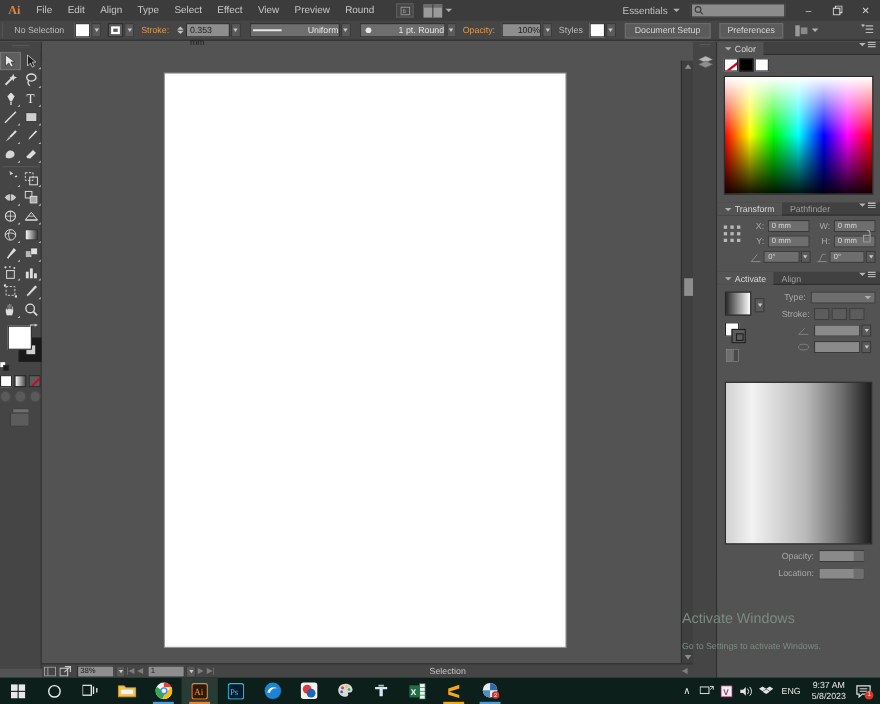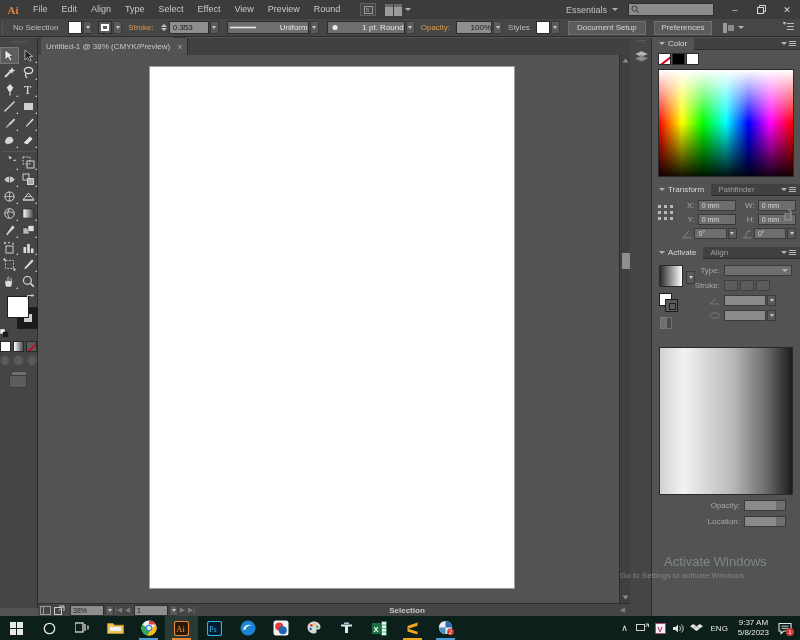--- a/index.html
+++ b/index.html
@@ -164,38 +164,38 @@
   
   .statusbar {
     position: absolute; left: 38px; top: 603px; width: 592px; height: 13px;
     background: #454545; border-top: 1px solid #2d2d2d;
     display: flex; align-items: center; font-size: 8px; color: #c4c4c4;
   }
   .sb-icon { width:14px;height:11px; display:flex;align-items:center;justify-content:center;}
   .sb-zoom { width:34px;height:11px;background:#8e8e8e;border:1px solid #2d2d2d;color:#1e1e1e;font-size:7px;line-height:9px;padding-left:2px;}
   .sb-page { width:34px;height:11px;background:#8e8e8e;border:1px solid #2d2d2d;color:#1e1e1e;font-size:7px;line-height:9px;padding-left:2px;}
   .sb-nav { width:9px;height:11px;display:flex;align-items:center;justify-content:center;color:#7d7d7d;font-size:7px;}
-  .sb-sel { flex:1; text-align:center; font-size:8px;font-weight:bold; }
+  .sb-sel { flex:1; text-align:center; font-size:8px; }
 
   
   .dockstrip {
     position: absolute; left: 630px; top: 38px; width: 22px; height: 578px;
     background: #454545; border-right:1px solid #2d2d2d;
   }
   .dockstrip .grip{height:8px;display:flex;align-items:center;justify-content:center;}
   .dockstrip .grip i{width:10px;height:4px;background:linear-gradient(to bottom,#5a5a5a 1px,#454545 1px,#454545 2px,#5a5a5a 3px,#454545 3px);}
   .dockicon { width:22px;height:22px;display:flex;align-items:center;justify-content:center;}
 
   .dock {
     position: absolute; left: 652px; top: 38px; width: 148px; height: 578px;
     background: #535353;
   }
   .panel { background: #535353; }
   .panelhead {
-    height: 12px; background: #414141; display: flex; align-items: center;
+    height: 12px; background: #414141; display: flex; align-items: flex-start;
     border-bottom: 1px solid #2d2d2d;
   }
   .ptab {
     height: 12px; padding: 0 7px; display:flex;align-items:center;
     font-size: 8px; color: #9e9e9e;
   }
   .ptab.active { background: #535353; color: #d9d9d9; }
   .ptab .tri { width:0;height:0;border-left:3px solid transparent;border-right:3px solid transparent;border-top:3px solid #b0b0b0; margin-right:3px;}
   .pmenu { margin-left:auto; margin-right:4px; display:flex; align-items:center; gap:2px;}
   .pmenu .c{width:0;height:0;border-left:3px solid transparent;border-right:3px solid transparent;border-top:3px solid #b5b5b5;}
@@ -217,21 +217,21 @@
   .tfbody { padding: 4px 4px 2px 4px; position:relative;}
   .tf-ref { position:absolute; left:6px; top:9px; width:15px; height:15px; }
   .tf-ref i{position:absolute;width:3px;height:3px;background:#b9b9b9;}
   .tfrow { display:flex; align-items:center; margin-bottom:3px; padding-left: 26px;}
   .tflab { width:14px; text-align:right; font-size:8px; color:#a8a8a8; margin-right:3px;}
   .tffield { width:42px;height:11px;background:#6e6e6e;border:1px solid #3a3a3a;color:#d7d7d7;font-size:7px;line-height:9px;padding-left:3px;}
   .tf-lock { position:absolute; right:6px; top:12px; font-size:10px; color:#9c9c9c;}
   .tfrow2 { display:flex;align-items:center; padding-left:26px;}
   .tfsmall { width:34px;height:11px;background:#6e6e6e;border:1px solid #3a3a3a;color:#d7d7d7;font-size:7px;line-height:9px;padding-left:3px;}
 
-  .grbody { padding: 4px 4px 0 0; position:relative; }
+  .grbody { padding: 4px 4px 0 16px; position:relative; }
   .gr-thumb { position:absolute; left:7px; top:6px; width:24px;height:22px; background:linear-gradient(to right,#2a2a2a,#ffffff); border:1px solid #2a2a2a;}
   .gr-fs { position:absolute; left:7px; top:34px; width:18px;height:18px;}
   .gr-fs .a{position:absolute;left:0;top:0;width:13px;height:13px;background:#fff;border:1px solid #1e1e1e;}
   .gr-fs .b{position:absolute;left:6px;top:6px;width:13px;height:13px;background:#5c5c5c;border:1px solid #1e1e1e;}
   .gr-fs .b i{position:absolute;left:4px;top:4px;width:5px;height:5px;background:#5c5c5c;box-shadow:0 0 0 1px #1e1e1e;}
   .grrow { display:flex;align-items:center; margin-bottom:4px; padding-left:42px;}
   .grlab { font-size:8px;color:#a8a8a8; margin-right:4px; text-align:right;}
   .grcombo{ height:11px;background:#6e6e6e;border:1px solid #3a3a3a; display:flex;align-items:center;color:#d7d7d7;font-size:7px;padding-left:3px;}
   .grbtn { width:14px;height:11px;background:#5c5c5c;border:1px solid #3f3f3f;margin-right:2px;}
   .grfield{ width:42px;height:11px;background:#8a8a8a;border:1px solid #3a3a3a;}
@@ -243,22 +243,22 @@
   .opcrow { display:flex; align-items:center; justify-content:flex-end; padding-right:14px; margin-top:5px;}
   .opcrow .lb{font-size:8px;color:#a8a8a8;margin-right:4px;}
   .opcfield{width:42px;height:11px;background:#8a8a8a;border:1px solid #3a3a3a;display:flex;}
   .opcfield .d{margin-left:auto;width:9px;height:9px;background:#6e6e6e;}
 
   
   .watermark {
     position: absolute; left: 620px; top: 554px; width: 180px;
     color: #8e9a90; pointer-events: none;
   }
-  .wm1 { font-size: 13px; color: #7d8a80; padding-left: 44px; }
-  .wm2 { font-size: 8px; color: #7d8a80; margin-top: 2px;}
+  .wm1 { font-size: 13px; color: #7d8a80; }
+  .wm2 { font-size: 8px; color: #7d8a80; margin-top: 14px;}
 
   
   .taskbar {
     position: absolute; left: 0; top: 616px; width: 800px; height: 24px;
     background: #0d1f1a;
     display: flex; align-items: center;
   }
   .tb-item { width: 33px; height: 24px; display:flex;align-items:center;justify-content:center; position:relative;}
   .tb-item.active { background: #2a3b35; }
   .tb-item .ul { position:absolute; bottom:0; left:7px; width:19px;height:2px; background:#4a9ad4;}
@@ -385,26 +385,20 @@
       <svg width="11" height="9" viewBox="0 0 11 9">
           <polyline points="0,1 3,1" stroke="#bbb"></polyline>
           <line x1="4" y1="1.5" x2="11" y2="1.5" stroke="#bbb"></line>
           <line x1="4" y1="4.5" x2="11" y2="4.5" stroke="#bbb"></line>
           <line x1="4" y1="7.5" x2="11" y2="7.5" stroke="#bbb"></line>
           <polygon points="0,0 3,0 1.5,3" fill="#bbb"></polygon>
         </svg>
     </div>
   </div>
 
-  <div class="tabbar">
-    <div class="doctab">
-      <span>Untitled-1 @ 38% (CMYK/Preview)</span>
-      <span class="x">×</span>
-    </div>
-  </div>
 
   <div class="toolpanel">
     <div class="tp-grip">
         <i></i>
       </div>
     <div class="tgrid">
 
       <div class="tool active">
         <svg width="11" height="13" viewBox="0 0 11 13">
             <path d="M1 1 L1 11 L4 8.3 L6 12 L8 11 L6 7.3 L9.5 7.3 Z" fill="#e8e8e8" stroke="#2a2a2a" stroke-width="0.6"></path>

